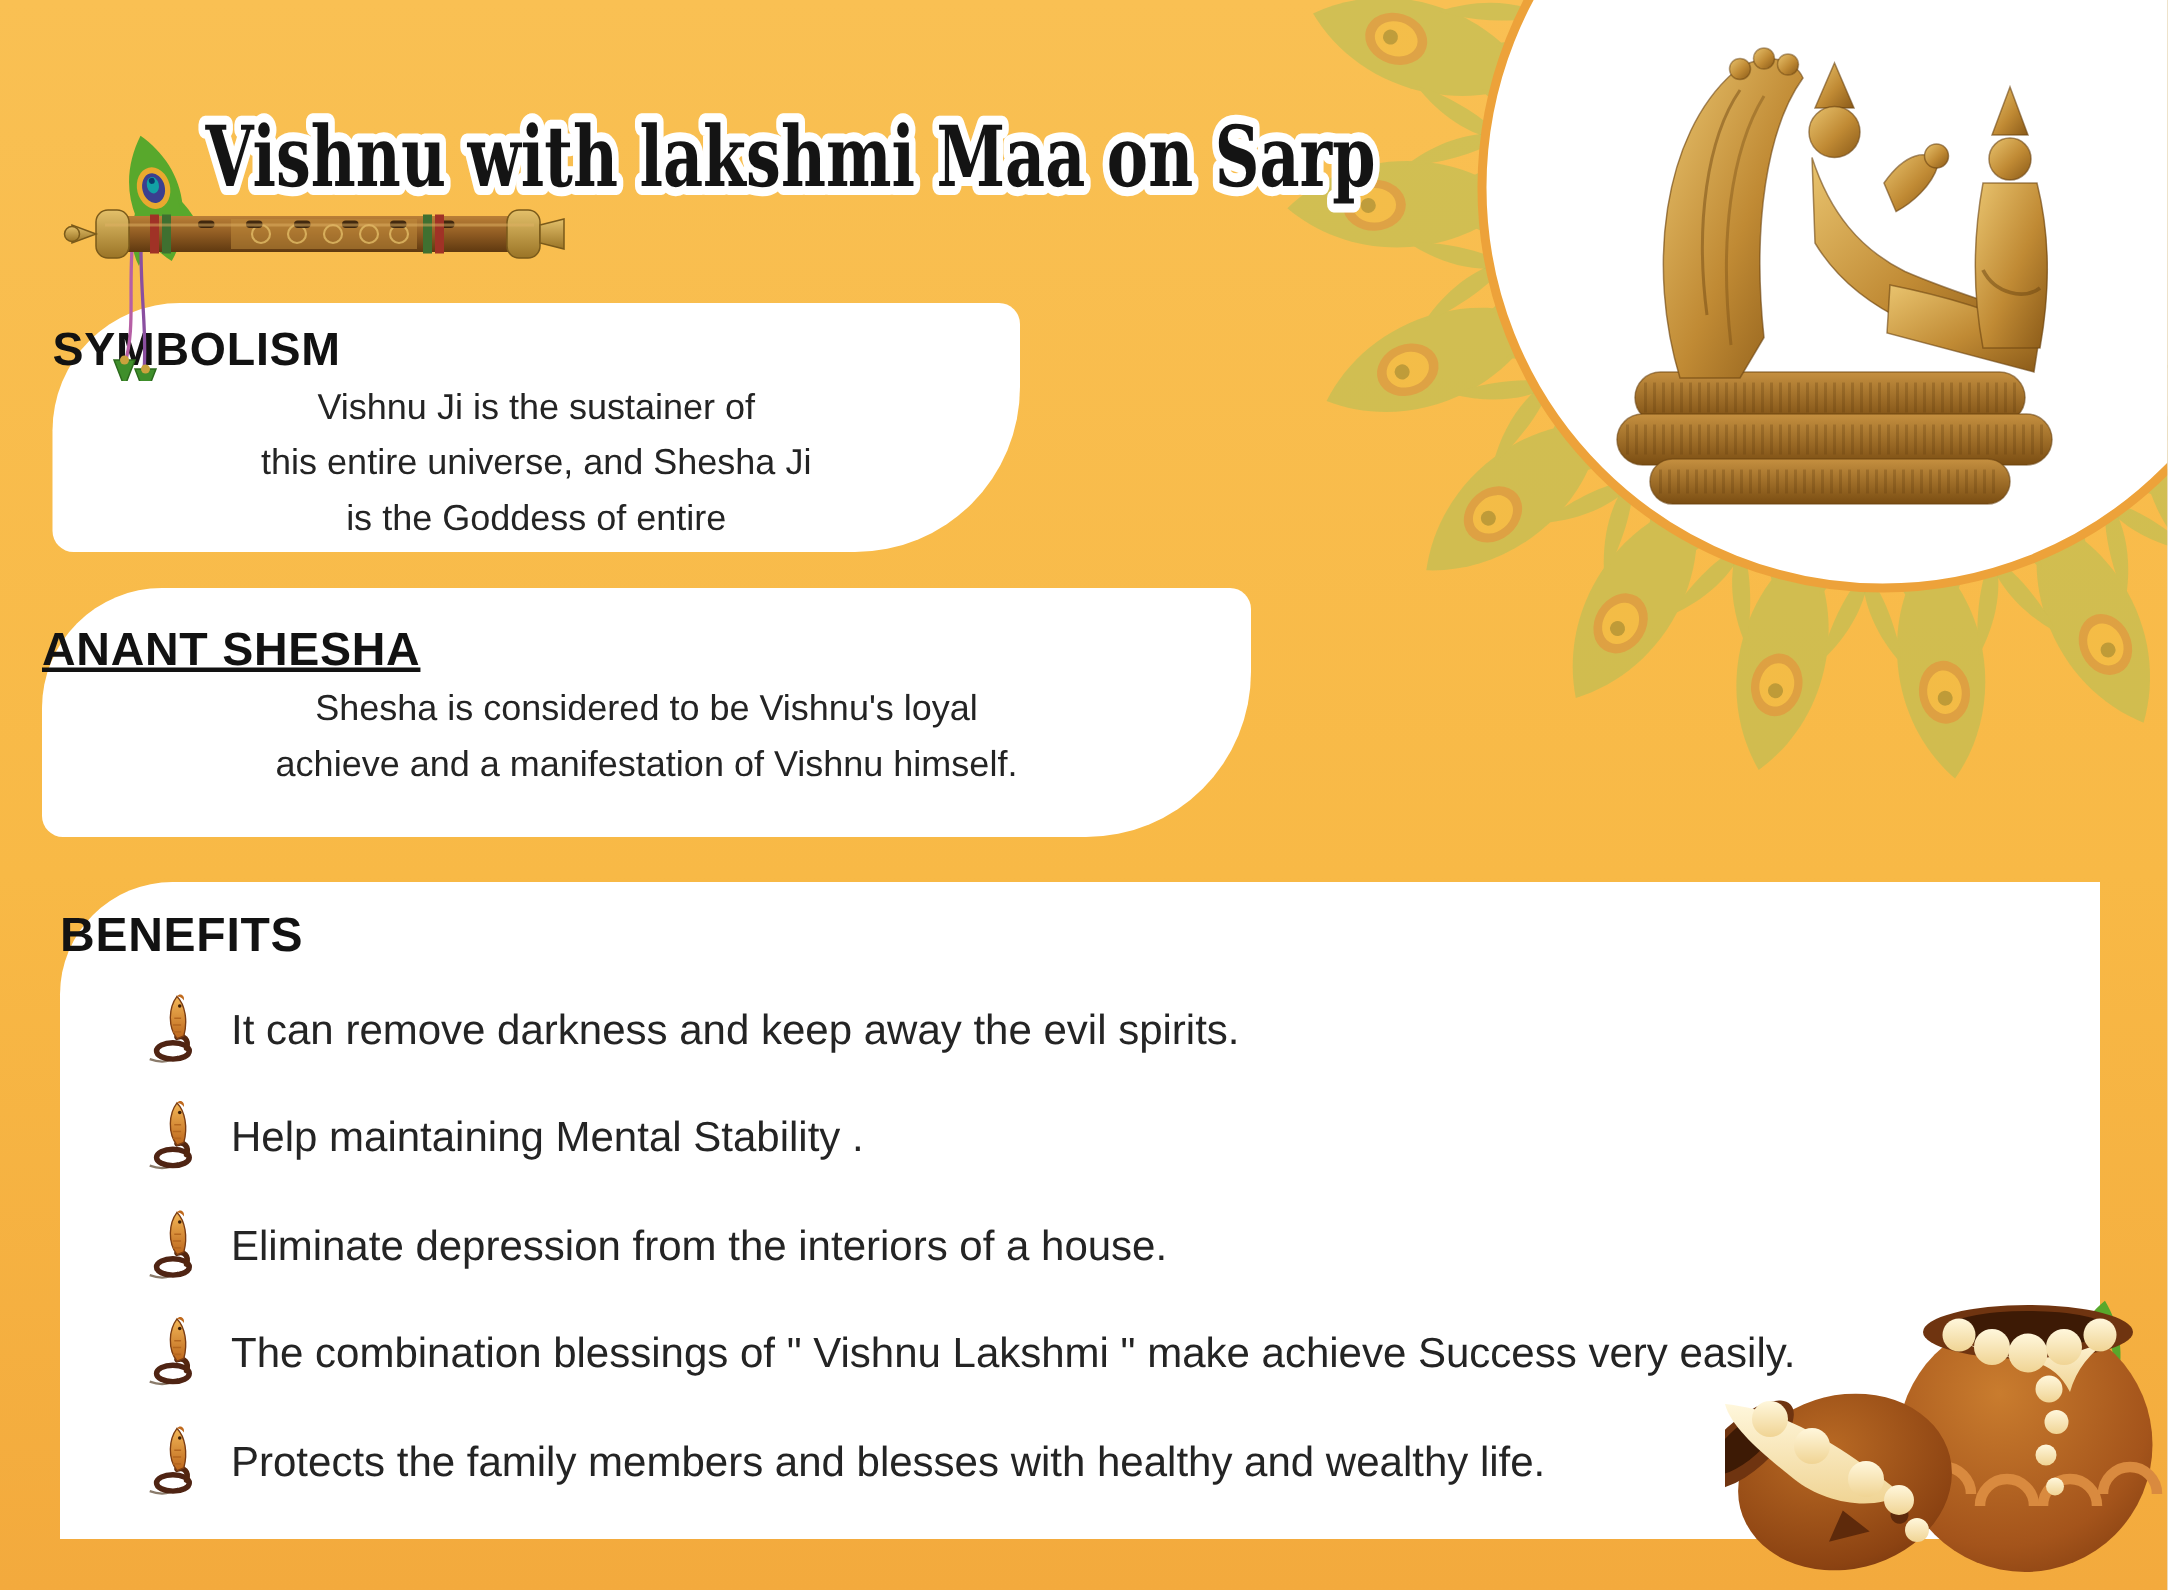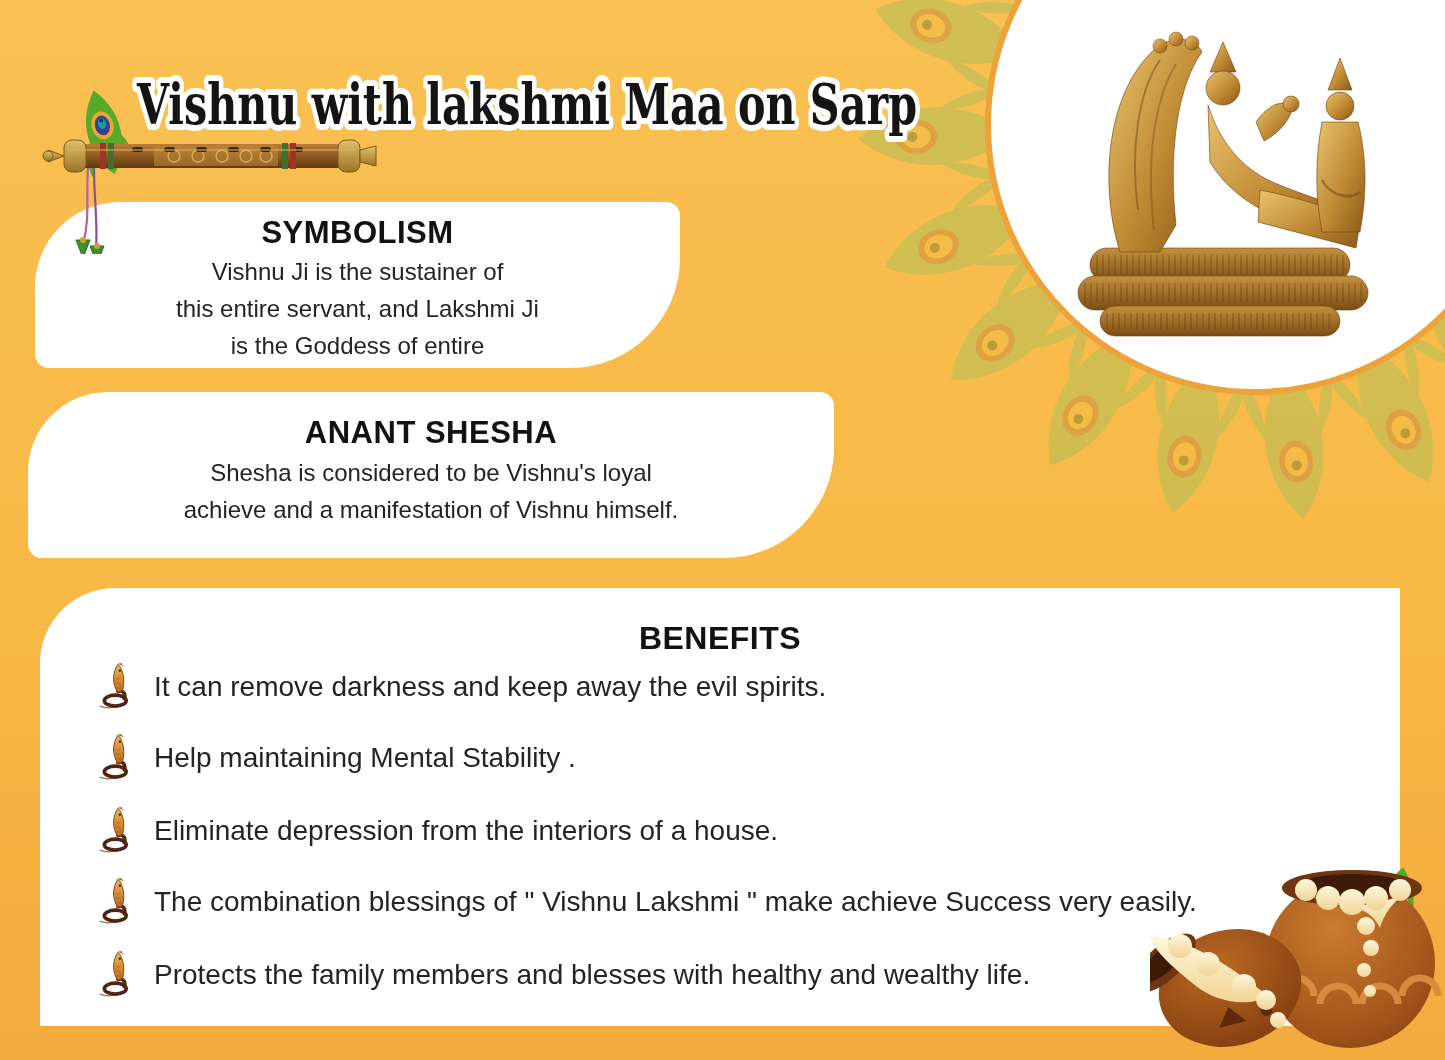--- a/index.html
+++ b/index.html
@@ -12,26 +12,26 @@
   .deco{position:absolute;pointer-events:none;}
   #ring-svg{left:700px;top:0;}
   #title-svg{left:122px;top:58px;}
   #flute-svg{left:36px;top:54px;}
   #pots-svg{left:1150px;top:828px;}
   .card{position:absolute;background:#FFFFFF;}
   #card-symbolism{left:35px;top:202px;width:645px;height:166px;border-radius:85px 14px 110px 14px;}
   #card-anant{left:28px;top:392px;width:806px;height:166px;border-radius:80px 14px 110px 14px;}
   #card-benefits{left:40px;top:588px;width:1360px;height:438px;border-radius:75px 0 0 0;}
   .card-heading{
-    font-weight:bold;font-size:31px;color:#121212;text-align:center;
+    font-weight:bold;font-size:31px;color:#121212;text-align:left;
     letter-spacing:.5px;line-height:34px;
   }
   #card-symbolism .card-heading{padding-top:14px;}
-  #card-anant .card-heading{padding-top:24px;}
-  #card-benefits .card-heading{padding-top:33px;font-size:32px;}
+  #card-anant .card-heading{padding-top:24px;text-decoration:underline;}
+  #card-benefits .card-heading{padding-top:18px;font-size:32px;}
   .card-line{font-size:24px;color:#242424;text-align:center;line-height:37px;}
   #card-symbolism .card-body{padding-top:3px;}
   #card-anant .card-body{padding-top:4px;}
   .benefit-row{position:absolute;left:98px;display:flex;align-items:center;gap:16px;height:56px;}
   #benefit-row-0{top:659px;}
   #benefit-row-1{top:730px;}
   #benefit-row-2{top:803px;}
   #benefit-row-3{top:874px;}
   #benefit-row-4{top:947px;justify-content:space-between;}
   .benefit-text{font-size:28px;color:#242424;white-space:nowrap;}
@@ -135,21 +135,21 @@
       <circle cx="280" cy="76" r="14" fill="url(#gd)" stroke="#6a430f" stroke-opacity=".6"></circle>
       <path d="M262,92 C255,130 255,165 262,202 L300,202 C307,163 307,128 298,92 Z" fill="url(#gd)" stroke="#6a430f" stroke-opacity=".6"></path>
       <path d="M262,150 C270,166 290,170 300,162" stroke="#6a430f" stroke-width="2.5" fill="none" opacity=".5"></path>
     </g>
   </svg>
 
   <div class="card" id="card-symbolism">
     <div class="card-heading">SYMBOLISM</div>
     <div class="card-body">
       <div class="card-line">Vishnu Ji is the sustainer of</div>
-      <div class="card-line">this entire servant, and Lakshmi Ji</div>
+      <div class="card-line">this entire universe, and Shesha Ji</div>
       <div class="card-line">is the Goddess of entire</div>
     </div>
   </div>
 
   <div class="card" id="card-anant">
     <div class="card-heading">ANANT SHESHA</div>
     <div class="card-body">
       <div class="card-line">Shesha is considered to be Vishnu's loyal</div>
       <div class="card-line">achieve and a manifestation of Vishnu himself.</div>
     </div>

